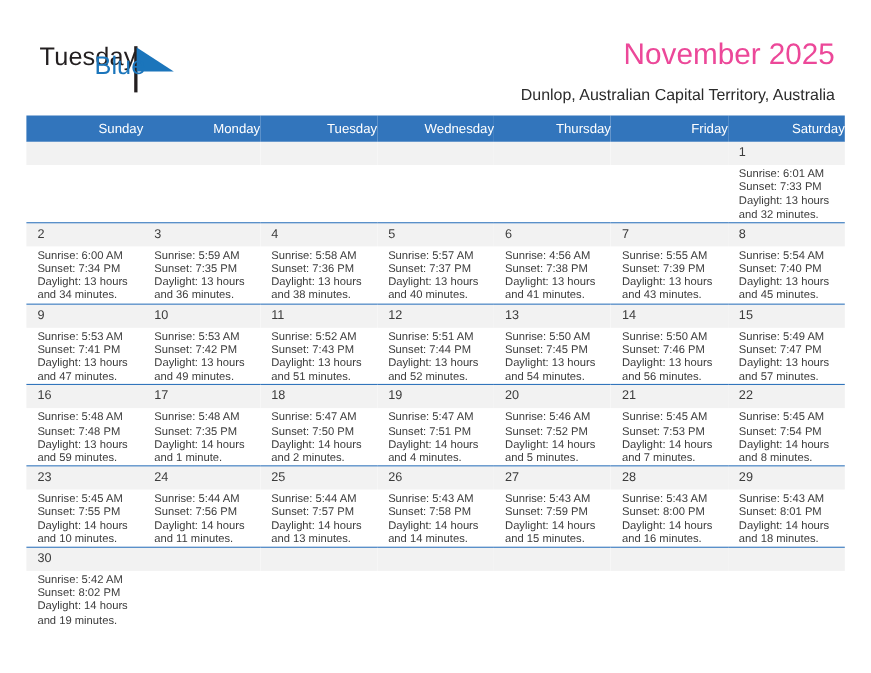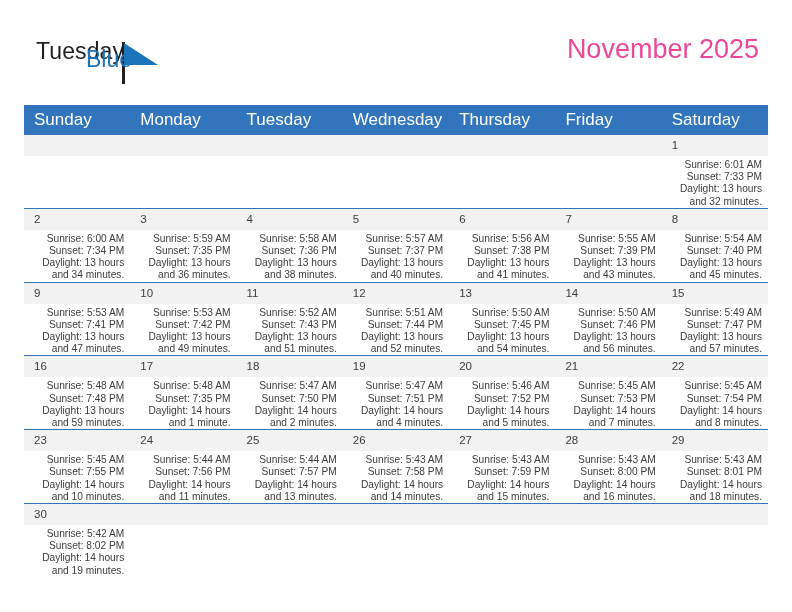--- a/index.html
+++ b/index.html
@@ -92,23 +92,23 @@
     top: 105px;
     width: 744px;
     border-collapse: collapse;
     table-layout: fixed;
   }
   .cal col { width: 106.28px; }
 
   thead th {
     background: #3275bc;
     color: #ffffff;
-    font-size: 17px;
+    font-size: 12px;
     font-weight: normal;
-    text-align: left;
+    text-align: right;
     padding: 5px 0 5px 10px;
     height: 21px;
     border: none;
     margin-top: 16px;
   }
 
   tbody td {
     vertical-align: top;
     padding: 0;
     height: 73px;
@@ -126,21 +126,20 @@
     line-height: 15px;
     padding: 3px 0 3px 10px;
     height: 21px;
   }
   td.empty .daynum {
     background: #f2f2f2;
     color: transparent;
   }
   .lines {
     padding: 3px 6px 0 10px;
-    text-align: right;
   }
   .lines div {
     font-size: 10.2px;
     color: #3c3c3c;
     line-height: 12.2px;
     white-space: nowrap;
   }
 </style>
 </head>
 <body>
@@ -154,20 +153,21 @@
       <span class="logo-bar"></span>
       <span class="logo-mark">
         <svg width="36" height="23" viewBox="0 0 36 23" xmlns="http://www.w3.org/2000/svg">
           <polygon points="0,0 34,22 0,22" fill="#1b75bb"></polygon>
         </svg>
       </span>
       <span class="logo-blue">Blue</span>
     </div>
 
     <div class="title">November 2025</div>
+    <div class="subtitle">Dunlop, Australian Capital Territory, Australia</div>
   </div>
 
   <table class="cal">
     <colgroup>
       <col>
         <col>
         <col>
         <col>
         <col>
         <col>
@@ -247,21 +247,21 @@
             <div class="lines">
               <div>Sunrise: 5:57 AM</div>
               <div>Sunset: 7:37 PM</div>
               <div>Daylight: 13 hours</div>
               <div>and 40 minutes.</div>
             </div>
           </td>
           <td>
             <span class="daynum">6</span>
             <div class="lines">
-              <div>Sunrise: 5:56 AM</div>
+              <div>Sunrise: 4:56 AM</div>
               <div>Sunset: 7:38 PM</div>
               <div>Daylight: 13 hours</div>
               <div>and 41 minutes.</div>
             </div>
           </td>
           <td>
             <span class="daynum">7</span>
             <div class="lines">
               <div>Sunrise: 5:55 AM</div>
               <div>Sunset: 7:39 PM</div>

